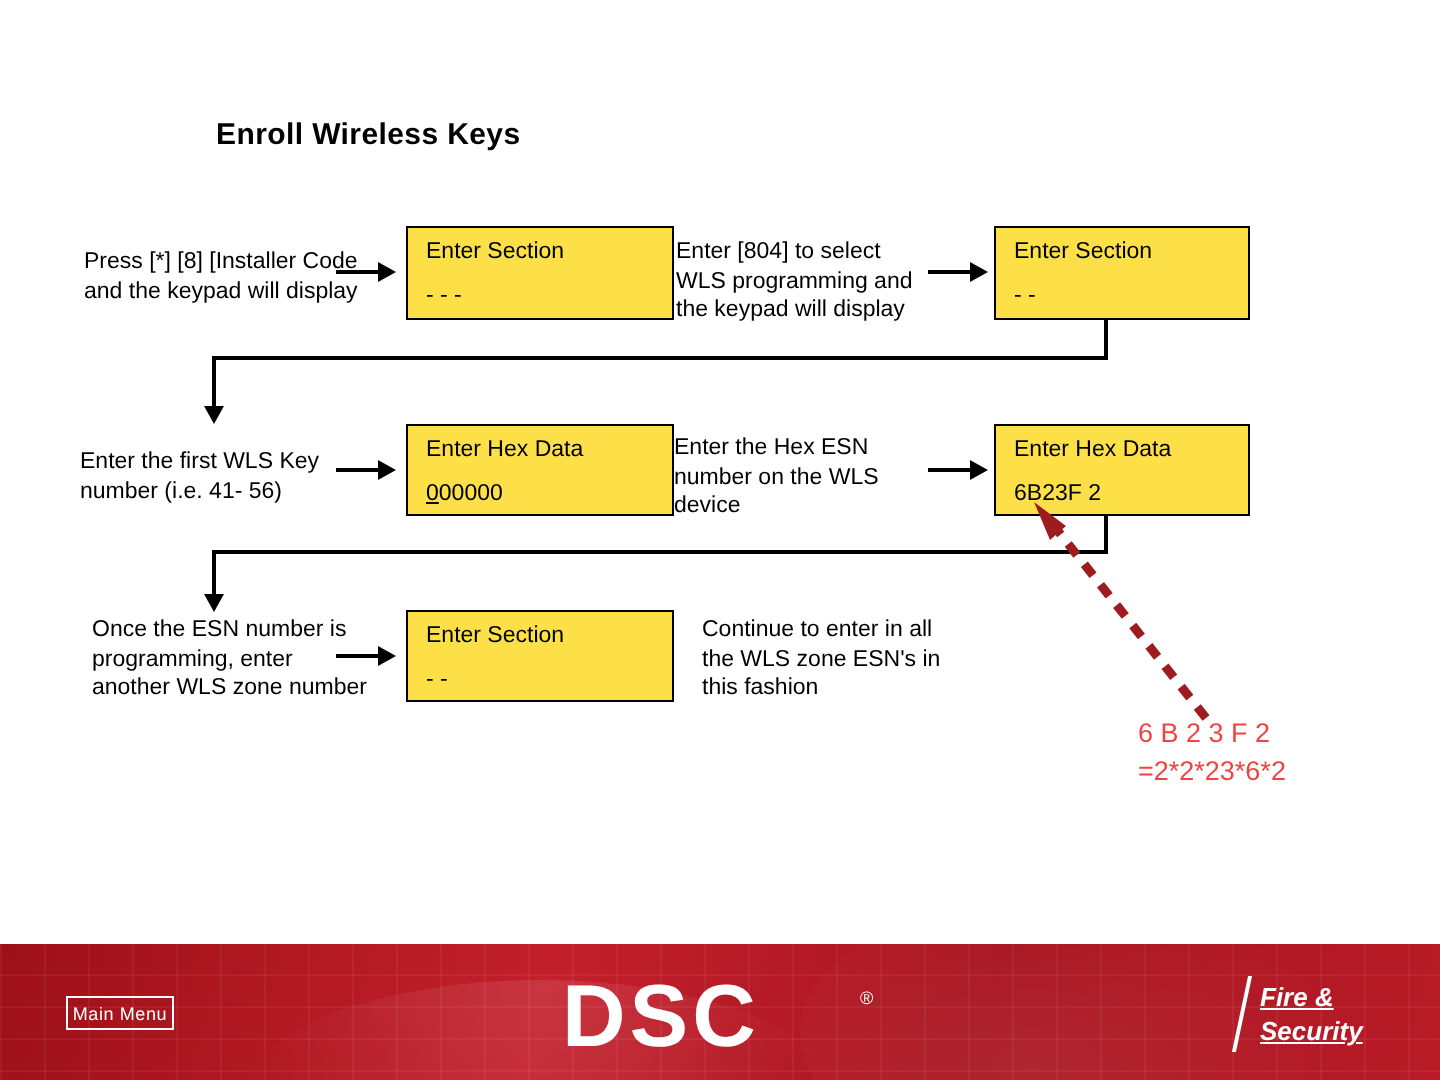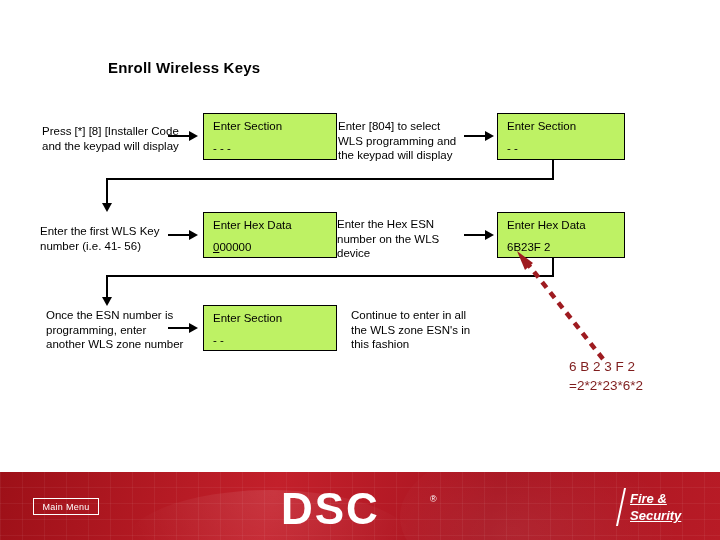--- a/index.html
+++ b/index.html
@@ -50,21 +50,21 @@
   .caption {
     position: absolute;
     font-size: 11.5px;
     color: #000000;
     text-align: left;
     line-height: 14.5px;
   }
   .lcd-box {
     position: absolute;
     border: 1.6px solid #000000;
-    background: #bef264;
+    background: #fde047;
     box-sizing: border-box;
   }
   .lcd-line1 {
     position: absolute;
     left: 9px;
     top: 6px;
     font-size: 11.5px;
     color: #000000;
     white-space: nowrap;
   }
@@ -121,21 +121,21 @@
     top: 243px;
     width: 120px;
     height: 120px;
   }
 
   .esn-note {
     position: absolute;
     left: 569px;
     top: 357px;
     font-size: 13.5px;
-    color: #7f1d1d;
+    color: #ef4444;
     line-height: 19px;
     white-space: nowrap;
   }
 
   
   .footer {
     position: absolute;
     left: 0;
     top: 472px;
     width: 720px;
@@ -163,21 +163,21 @@
     top: -30px;
     width: 280px;
     height: 150px;
     border-radius: 50%;
     background: radial-gradient(ellipse at 40% 60%, rgba(255,255,255,0.07), rgba(255,255,255,0) 70%);
   }
   .main-menu-btn {
     position: absolute;
     left: 33px;
     top: 26px;
-    width: 66px;
+    width: 54px;
     height: 17px;
     border: 1px solid #ffffff;
     color: #ffffff;
     font-size: 9px;
     line-height: 17px;
     text-align: center;
     box-sizing: border-box;
     letter-spacing: 0.3px;
   }
   .dsc-logo {

